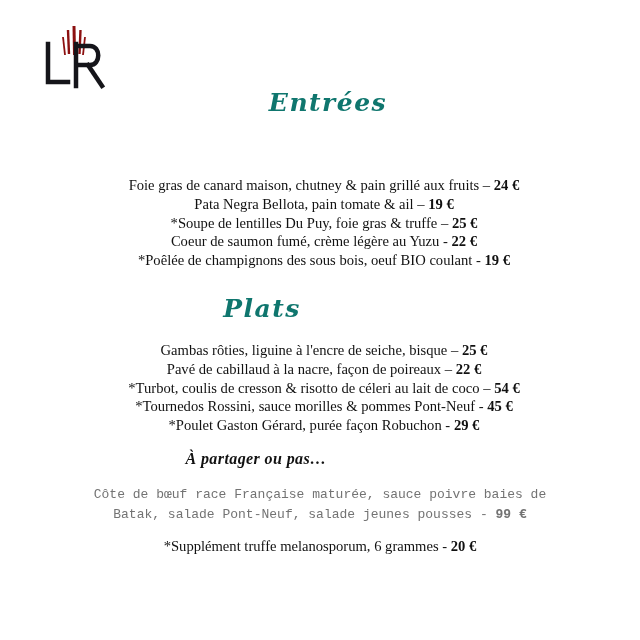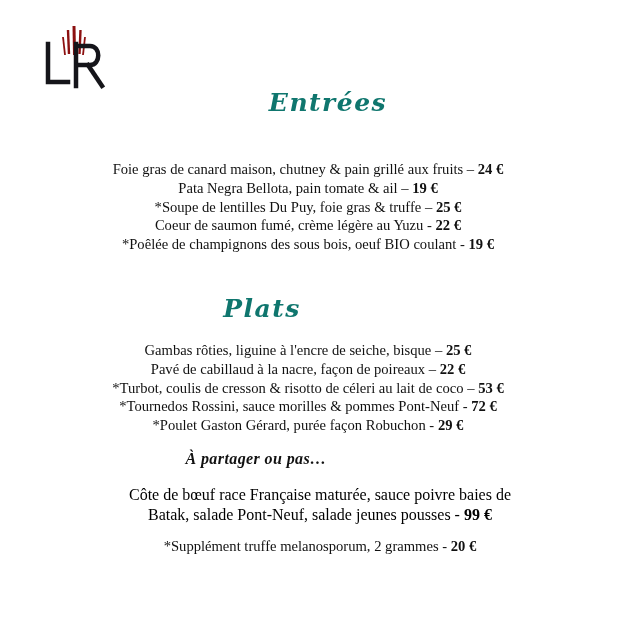--- a/index.html
+++ b/index.html
@@ -62,25 +62,25 @@
   .title-plats {
     position: absolute;
     top: 288px;
     width: 508px;
   }
 
   .list {
     position: absolute;
     width: 616px;
     list-style: none;
-    margin: 0;
+    margin: 16px;
     padding: 0;
   }
   .list-entrees { top: 160px; }
-  .list-plats   { top: 341px; }
+  .list-plats   { top: 325px; }
 
   .item {
     font-family: "Liberation Serif", serif;
     font-size: 14.6px;
     line-height: 18.8px;
     color: #111111;
     white-space: nowrap;
   }
   .item .price {
     font-weight: bold;
@@ -97,24 +97,24 @@
     letter-spacing: 0.4px;
     color: #111111;
   }
 
   .share-block {
     position: absolute;
     top: 485px;
     width: 640px;
   }
   .share-line {
-    font-family: Liberation Serif, serif;
-    font-size: 16px;
+    font-family: Liberation Mono, monospace;
+    font-size: 13px;
     line-height: 19.5px;
-    color: #000000;
+    color: #737373;
   }
 
   .supplement {
     position: absolute;
     top: 538px;
     width: 640px;
     font-family: "Liberation Serif", serif;
     font-size: 14.6px;
     color: #111111;
   }
@@ -168,37 +168,37 @@
     <div class="section-title title-plats">Plats</div>
 
     <ul class="list list-plats">
       <li class="item">
         <span>Gambas rôties, liguine à l'encre de seiche, bisque – </span><span class="price">25 €</span>
       </li>
       <li class="item">
         <span>Pavé de cabillaud à la nacre, façon de poireaux – </span><span class="price">22 €</span>
       </li>
       <li class="item">
-        <span>*Turbot, coulis de cresson &amp; risotto de céleri au lait de coco – </span><span class="price">53 €</span>
-      </li>
-      <li class="item">
-        <span>*Tournedos Rossini, sauce morilles &amp; pommes Pont-Neuf - </span><span class="price">72 €</span>
+        <span>*Turbot, coulis de cresson &amp; risotto de céleri au lait de coco – </span><span class="price">54 €</span>
+      </li>
+      <li class="item">
+        <span>*Tournedos Rossini, sauce morilles &amp; pommes Pont-Neuf - </span><span class="price">45 €</span>
       </li>
       <li class="item">
         <span>*Poulet Gaston Gérard, purée façon Robuchon - </span><span class="price">29 €</span>
       </li>
     </ul>
 
     <div class="subtitle">À partager ou pas…</div>
 
     <div class="share-block">
       <div class="share-line">Côte de bœuf race Française maturée, sauce poivre baies de</div>
       <div class="share-line">
         <span>Batak, salade Pont-Neuf, salade jeunes pousses - </span><span class="bold">99 €</span>
       </div>
     </div>
 
     <div class="supplement">
-      <span>*Supplément truffe melanosporum, 2 grammes - </span><span class="bold">20 €</span>
+      <span>*Supplément truffe melanosporum, 6 grammes - </span><span class="bold">20 €</span>
     </div>
 
   </div>
 </div>
 
 </body></html>

